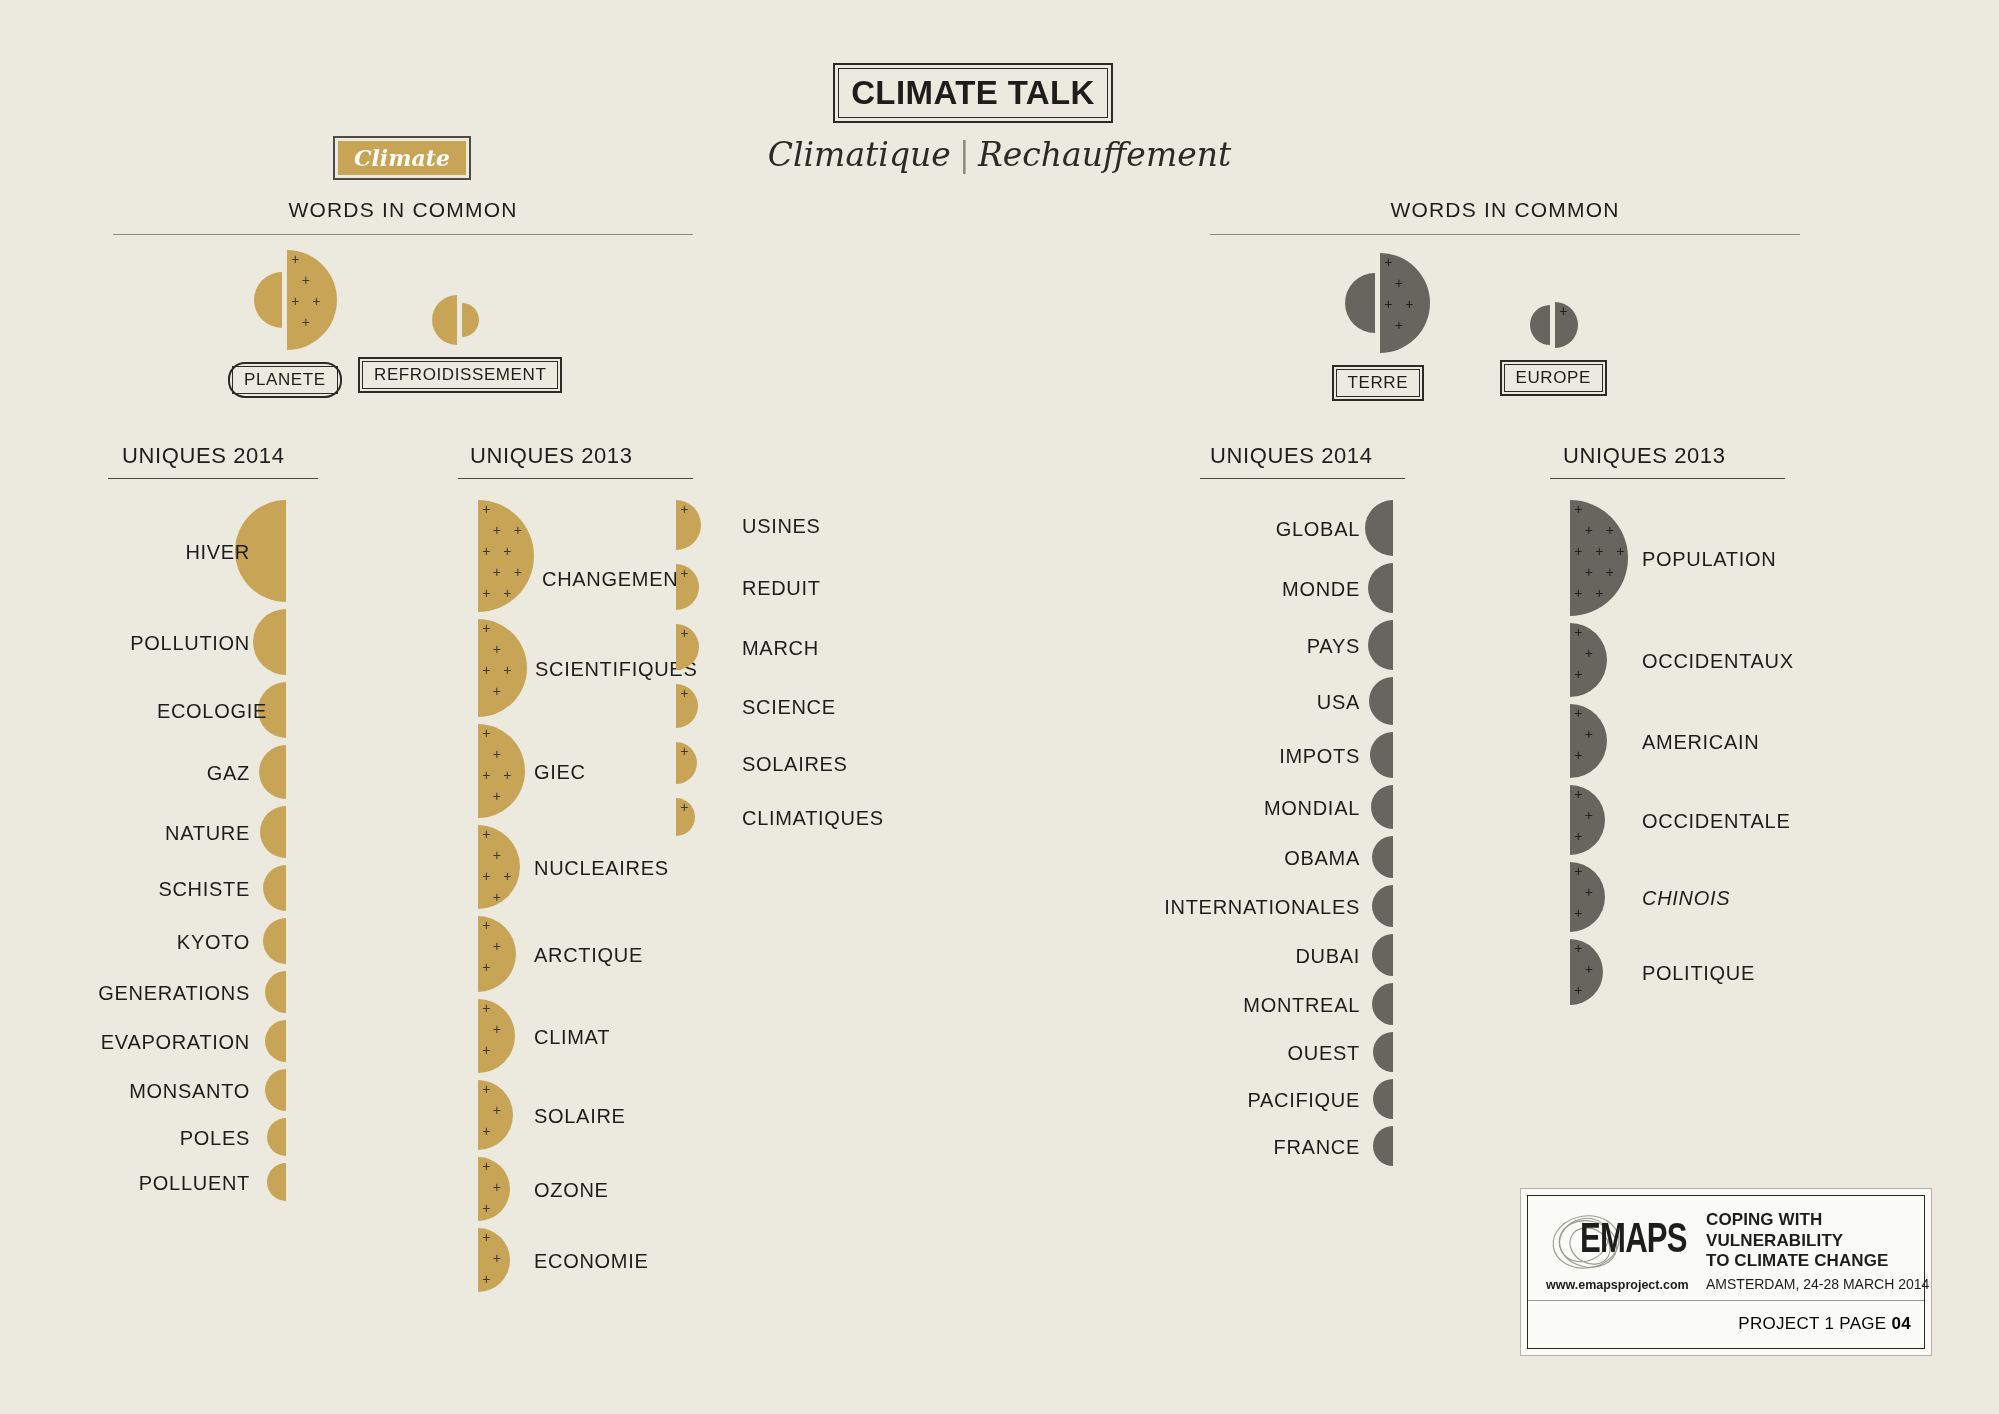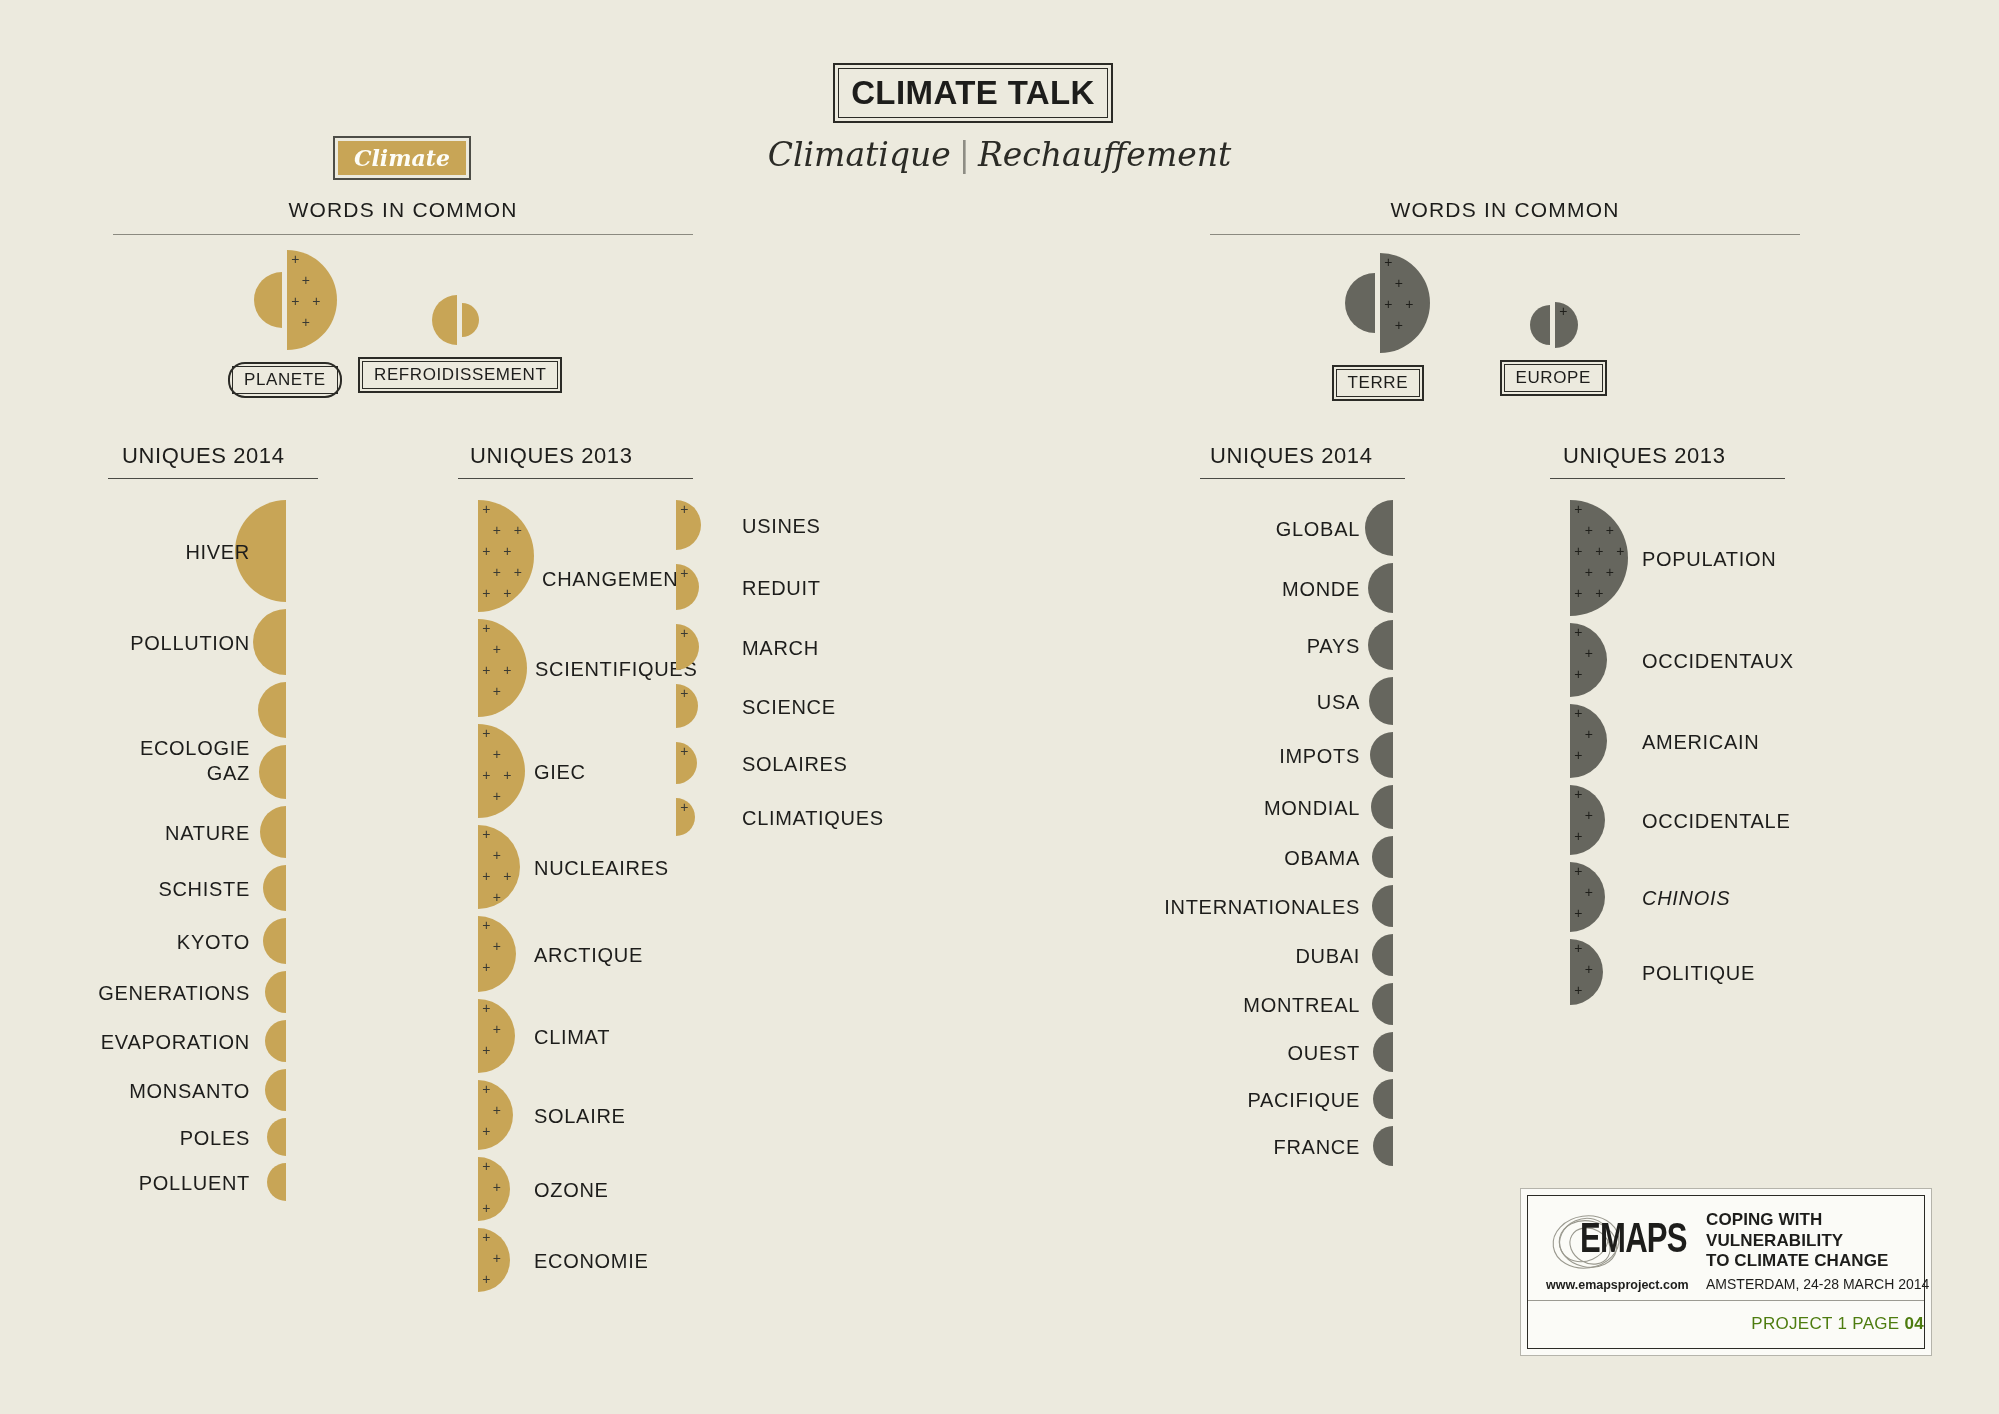--- a/index.html
+++ b/index.html
@@ -128,22 +128,22 @@
   }
   #footer-head .l{
     font-weight:700;font-size:17px;line-height:1.22;letter-spacing:.1px;color:#1d1d1b;
   }
   #footer-city{
     position:absolute;left:178px;top:80px;
     font-size:14px;color:#1d1d1b;white-space:nowrap;
   }
   #footer-rule{position:absolute;left:0;right:0;top:104px;border-top:1px solid #9b9a92;}
   #footer-project{
-    position:absolute;right:0;top:118px;
-    font-size:17px;letter-spacing:.3px;color:#4d7c0f;white-space:nowrap;
+    position:absolute;right:13px;top:118px;
+    font-size:17px;letter-spacing:.3px;color:#000000;white-space:nowrap;
   }
   #footer-project b{font-weight:700;}
 </style>
 </head>
 <body>
 
 <div class="stage">
 
   <div class="abs" id="title-frame">
     <div class="inner">
@@ -192,21 +192,21 @@
       <div class="abs word-row" style="left: 0px; top: 0px;">
         <div class="half left" style="width: 51px; height: 102px; background: rgb(200, 165, 86); left: 235px; top: 500px;"></div>
         <div class="abs word-label rt" style="top: 542px; left: 0px; width: 250px;">HIVER</div>
       </div>
       <div class="abs word-row" style="left: 0px; top: 0px;">
         <div class="half left" style="width: 33px; height: 66px; background: rgb(200, 165, 86); left: 253px; top: 609px;"></div>
         <div class="abs word-label rt" style="top: 633px; left: 0px; width: 250px;">POLLUTION</div>
       </div>
       <div class="abs word-row" style="left: 0px; top: 0px;">
         <div class="half left" style="width: 28px; height: 56px; background: rgb(200, 165, 86); left: 258px; top: 682px;"></div>
-        <div class="abs word-label rt" style="top: 701px; left: 0px; width: 250px; margin-top: 37px;">ECOLOGIE</div>
+        <div class="abs word-label rt" style="top: 701px; left: 17px; width: 250px;">ECOLOGIE</div>
       </div>
       <div class="abs word-row" style="left: 0px; top: 0px;">
         <div class="half left" style="width: 27px; height: 54px; background: rgb(200, 165, 86); left: 259px; top: 745px;"></div>
         <div class="abs word-label rt" style="top: 763px; left: 0px; width: 250px;">GAZ</div>
       </div>
       <div class="abs word-row" style="left: 0px; top: 0px;">
         <div class="half left" style="width: 26px; height: 52px; background: rgb(200, 165, 86); left: 260px; top: 806px;"></div>
         <div class="abs word-label rt" style="top: 823px; left: 0px; width: 250px;">NATURE</div>
       </div>
       <div class="abs word-row" style="left: 0px; top: 0px;">

